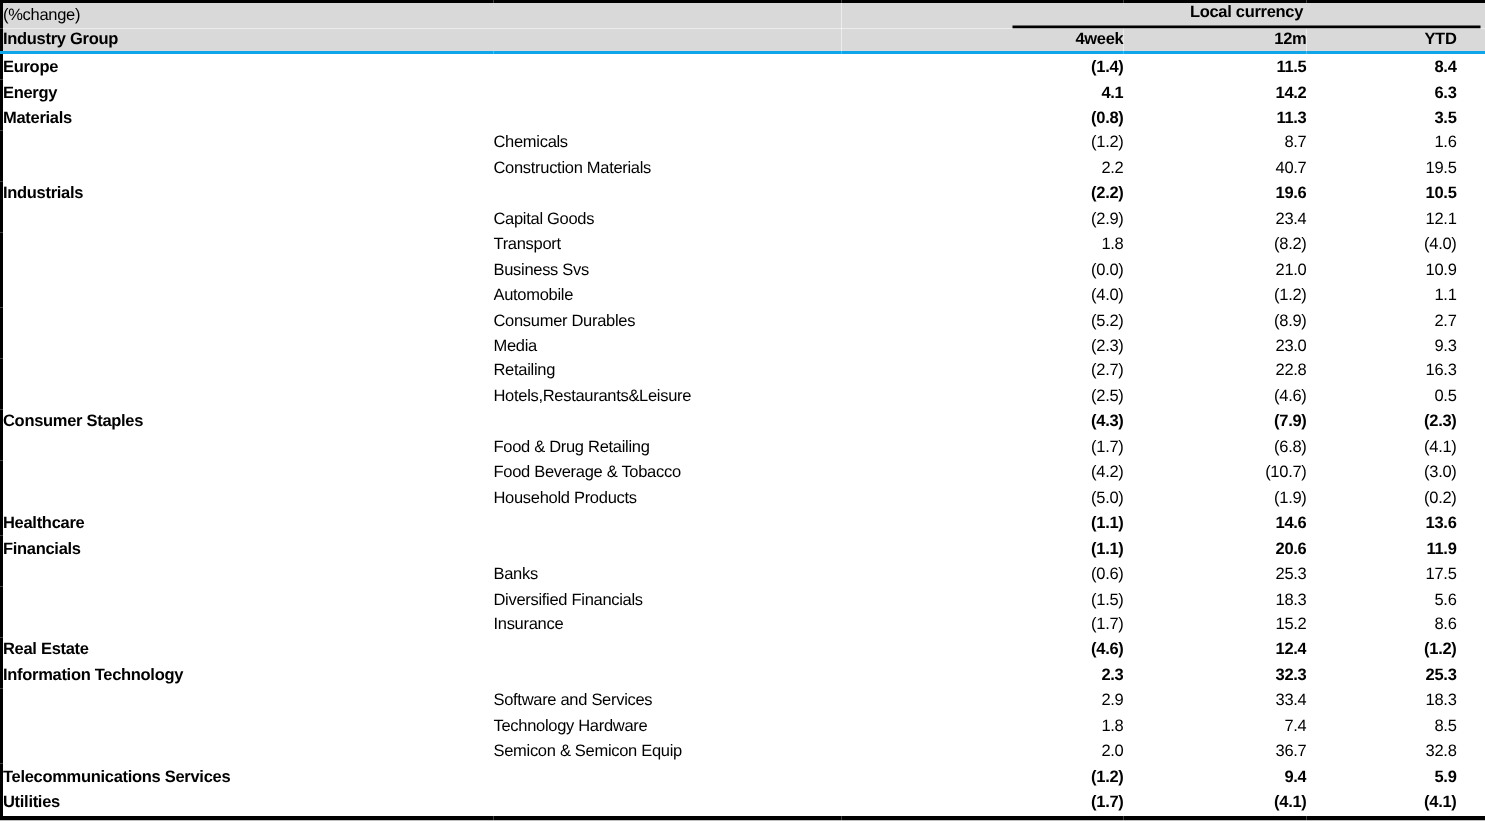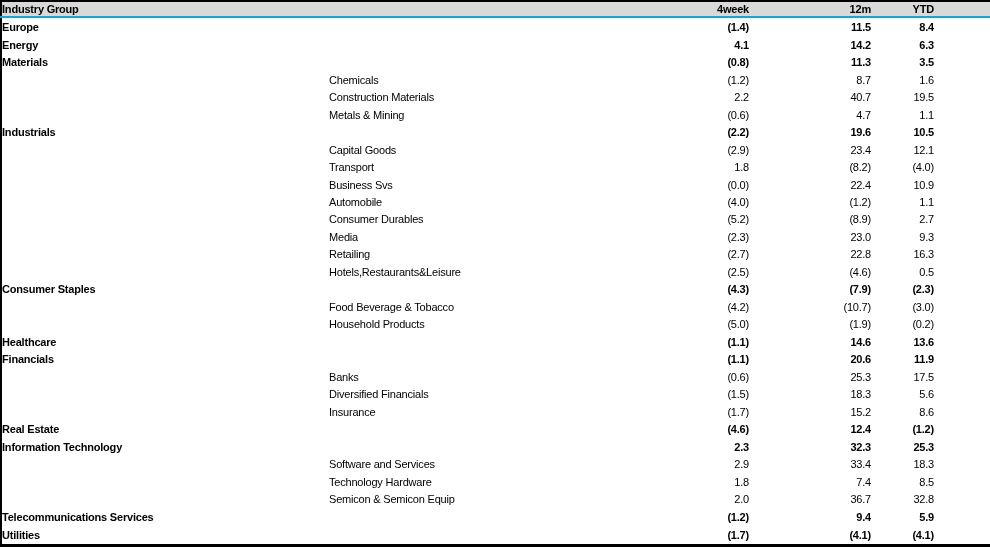--- a/index.html
+++ b/index.html
@@ -27,21 +27,21 @@
     letter-spacing: -0.2px;
   }
   thead td { background: #d9d9d9; }
   tr.h1 { height: 18px; }
   tr.h1 td { font-weight: normal; }
   tr.h2 { height: 16px; }
   tr.h2 td { border-bottom: 2px solid #0ea5e9; font-weight: bold; }
   .lbl { padding-left: 4px; }
   td.sub { padding-left: 0; }
   .num { text-align: right; padding-right: 5px; }
-  .num.last { padding-right: 56px; }
+  .num.last { padding-right: 19px; }
   .lc {
     width: 312px;
     margin: 0 3px 0 auto;
     text-align: center;
     font-weight: bold;
     border-bottom: 2px solid #000000;
     padding-bottom: 2px;
   }
   tbody tr.group td { font-weight: bold; }
   tbody tr.sublevel td { font-weight: normal; }
@@ -51,20 +51,26 @@
 
 <table class="perf">
   <colgroup>
     <col style="width:328px">
     <col style="width:232px">
     <col style="width:188px">
     <col style="width:122px">
     <col style="width:120px">
   </colgroup>
   <thead>
+    <tr class="h1">
+      <td colspan="2" class="lbl">(%change)</td>
+      <td colspan="3">
+        <div class="lc">Local currency</div>
+      </td>
+    </tr>
     <tr class="h2">
       <td colspan="2" class="lbl">Industry Group</td>
       <td class="num">4week</td>
       <td class="num">12m</td>
       <td class="num last">YTD</td>
     </tr>
   </thead>
   <tbody>
       <tr class="group">
         <td class="lbl">Europe</td>
@@ -94,27 +100,20 @@
         <td class="num">8.7</td>
         <td class="num last">1.6</td>
       </tr>
       <tr class="sublevel">
         <td class="lbl"></td>
         <td class="sub">Construction Materials</td>
         <td class="num">2.2</td>
         <td class="num">40.7</td>
         <td class="num last">19.5</td>
       </tr>
-      <tr class="sublevel">
-        <td class="lbl"></td>
-        <td class="sub">Metals &amp; Mining</td>
-        <td class="num">(0.6)</td>
-        <td class="num">4.7</td>
-        <td class="num last">1.1</td>
-      </tr>
       <tr class="group">
         <td class="lbl">Industrials</td>
         <td class="sub"></td>
         <td class="num">(2.2)</td>
         <td class="num">19.6</td>
         <td class="num last">10.5</td>
       </tr>
       <tr class="sublevel">
         <td class="lbl"></td>
         <td class="sub">Capital Goods</td>
@@ -126,21 +125,21 @@
         <td class="lbl"></td>
         <td class="sub">Transport</td>
         <td class="num">1.8</td>
         <td class="num">(8.2)</td>
         <td class="num last">(4.0)</td>
       </tr>
       <tr class="sublevel">
         <td class="lbl"></td>
         <td class="sub">Business Svs</td>
         <td class="num">(0.0)</td>
-        <td class="num">22.4</td>
+        <td class="num">21.0</td>
         <td class="num last">10.9</td>
       </tr>
       <tr class="sublevel">
         <td class="lbl"></td>
         <td class="sub">Automobile</td>
         <td class="num">(4.0)</td>
         <td class="num">(1.2)</td>
         <td class="num last">1.1</td>
       </tr>
       <tr class="sublevel">
@@ -173,20 +172,27 @@
       </tr>
       <tr class="group">
         <td class="lbl">Consumer Staples</td>
         <td class="sub"></td>
         <td class="num">(4.3)</td>
         <td class="num">(7.9)</td>
         <td class="num last">(2.3)</td>
       </tr>
       <tr class="sublevel">
         <td class="lbl"></td>
+        <td class="sub">Food &amp; Drug Retailing</td>
+        <td class="num">(1.7)</td>
+        <td class="num">(6.8)</td>
+        <td class="num last">(4.1)</td>
+      </tr>
+      <tr class="sublevel">
+        <td class="lbl"></td>
         <td class="sub">Food Beverage &amp; Tobacco</td>
         <td class="num">(4.2)</td>
         <td class="num">(10.7)</td>
         <td class="num last">(3.0)</td>
       </tr>
       <tr class="sublevel">
         <td class="lbl"></td>
         <td class="sub">Household Products</td>
         <td class="num">(5.0)</td>
         <td class="num">(1.9)</td>

